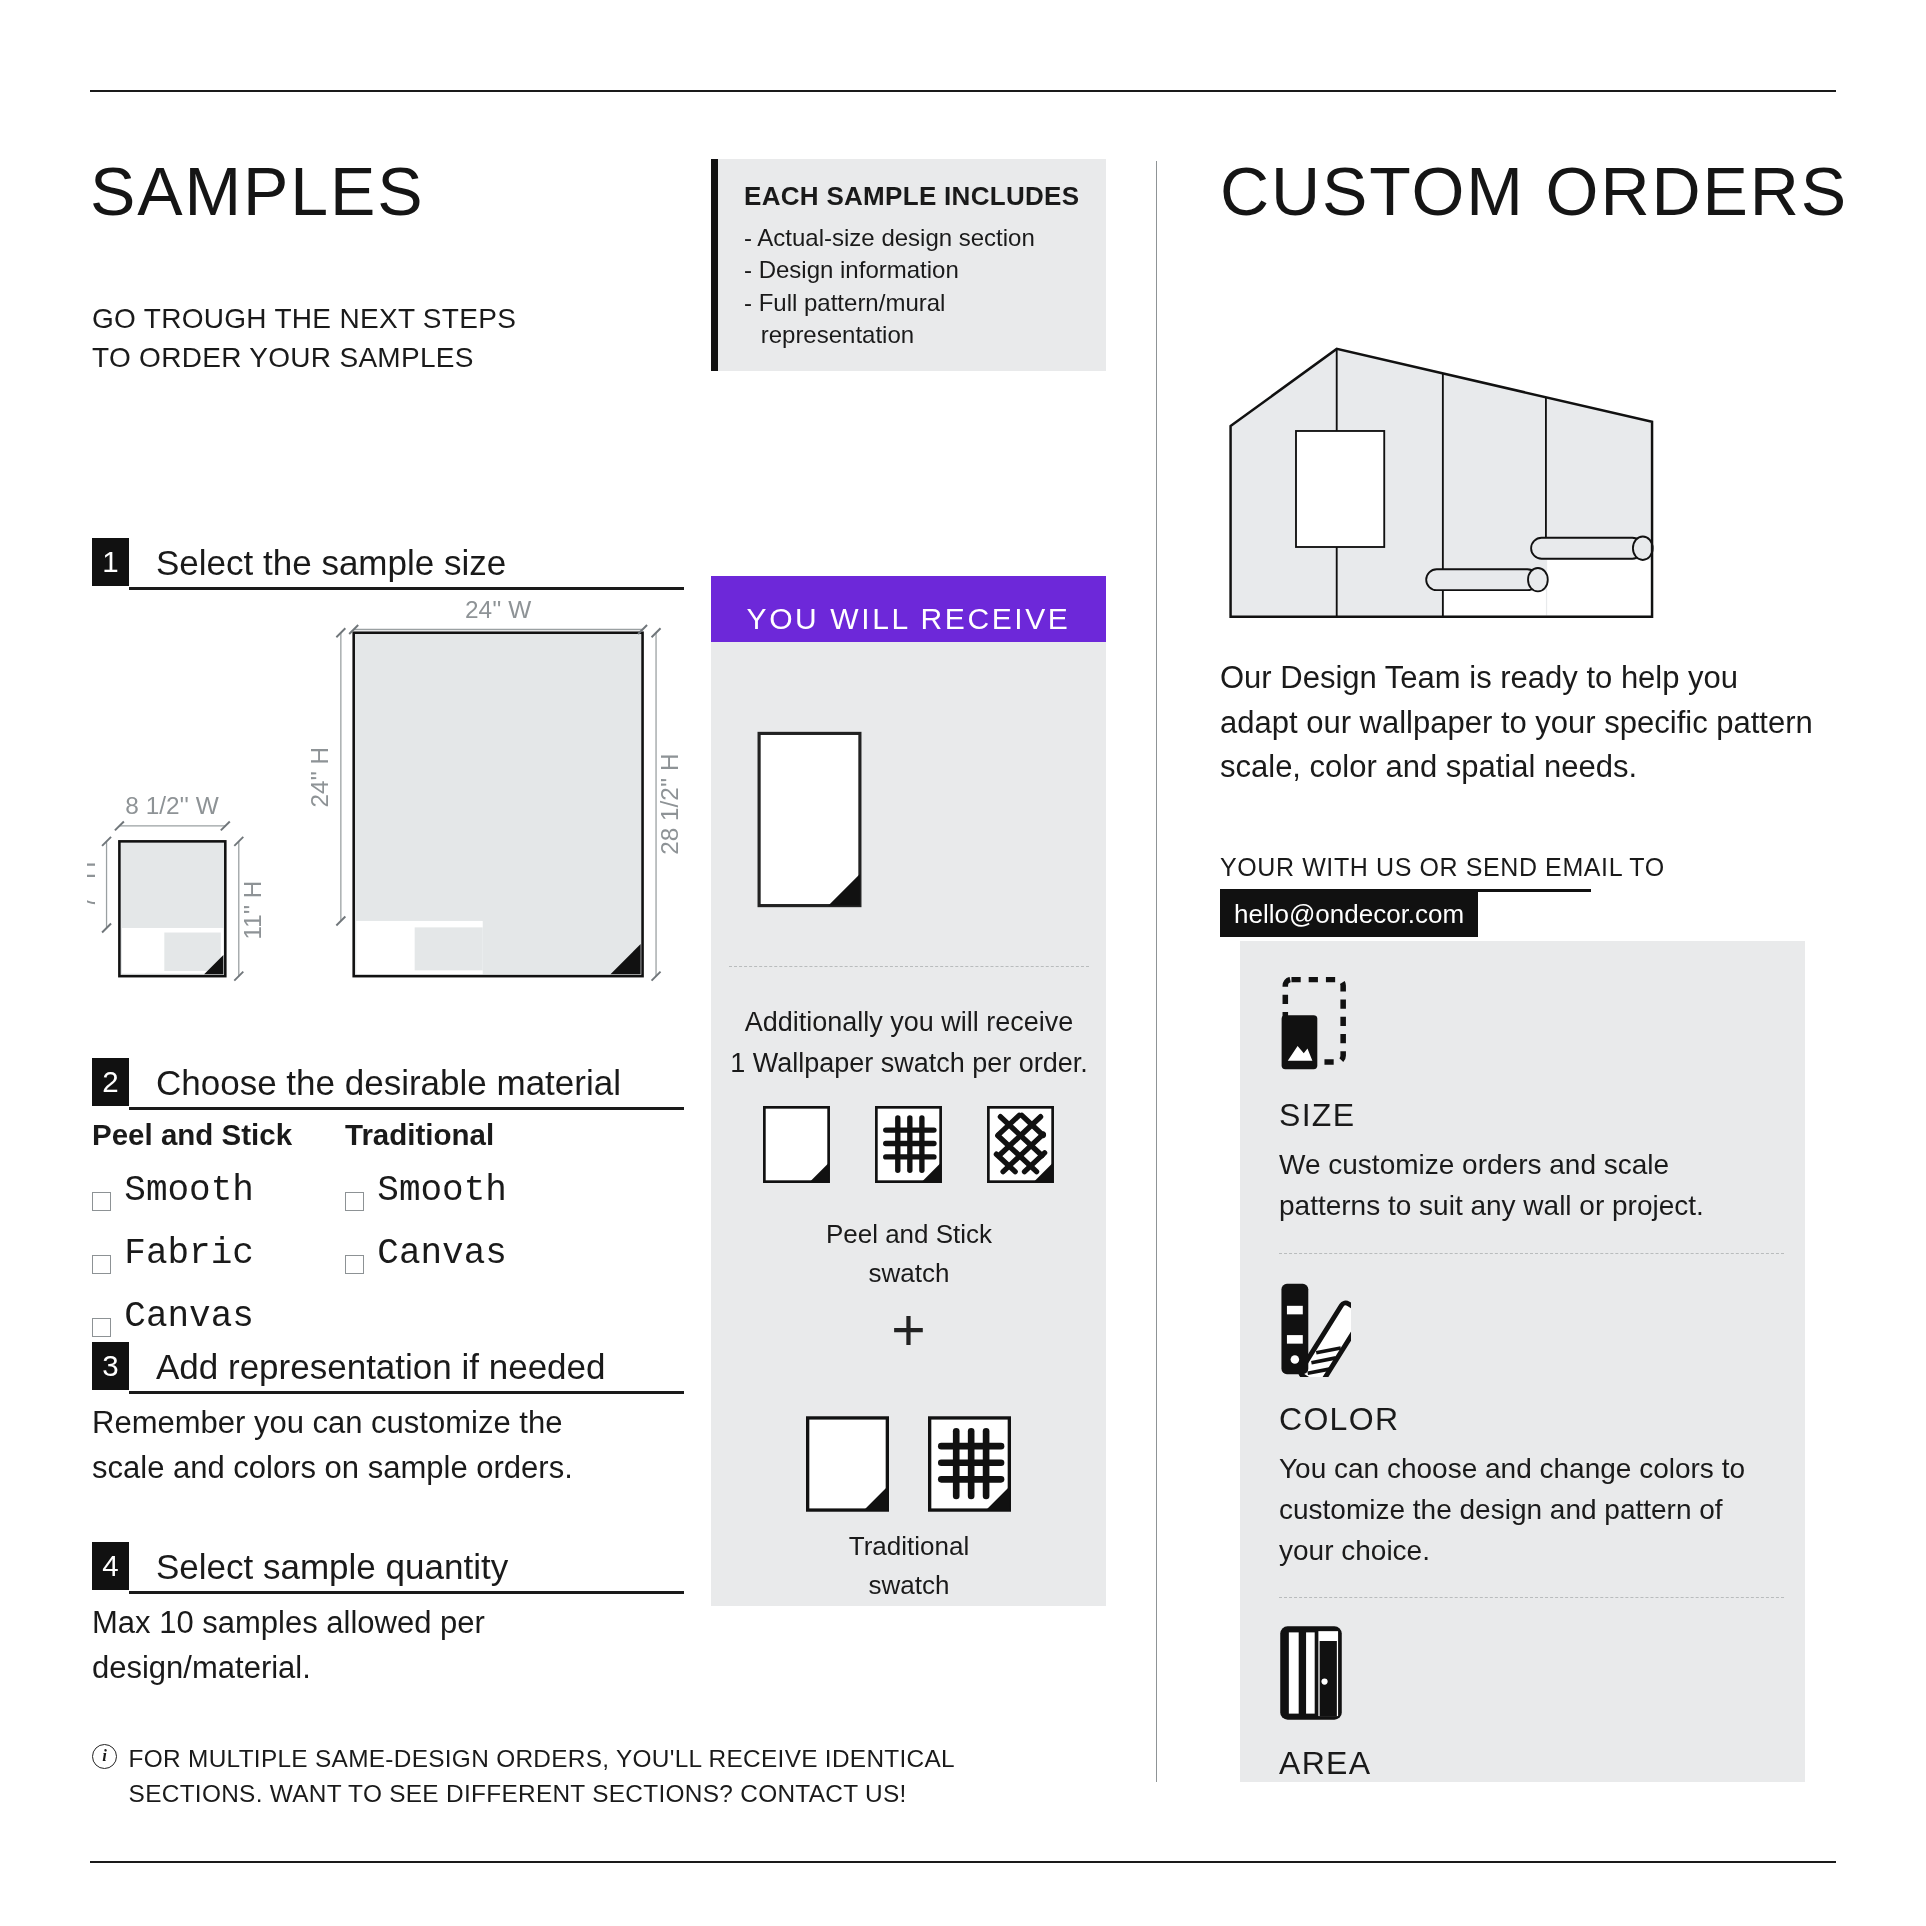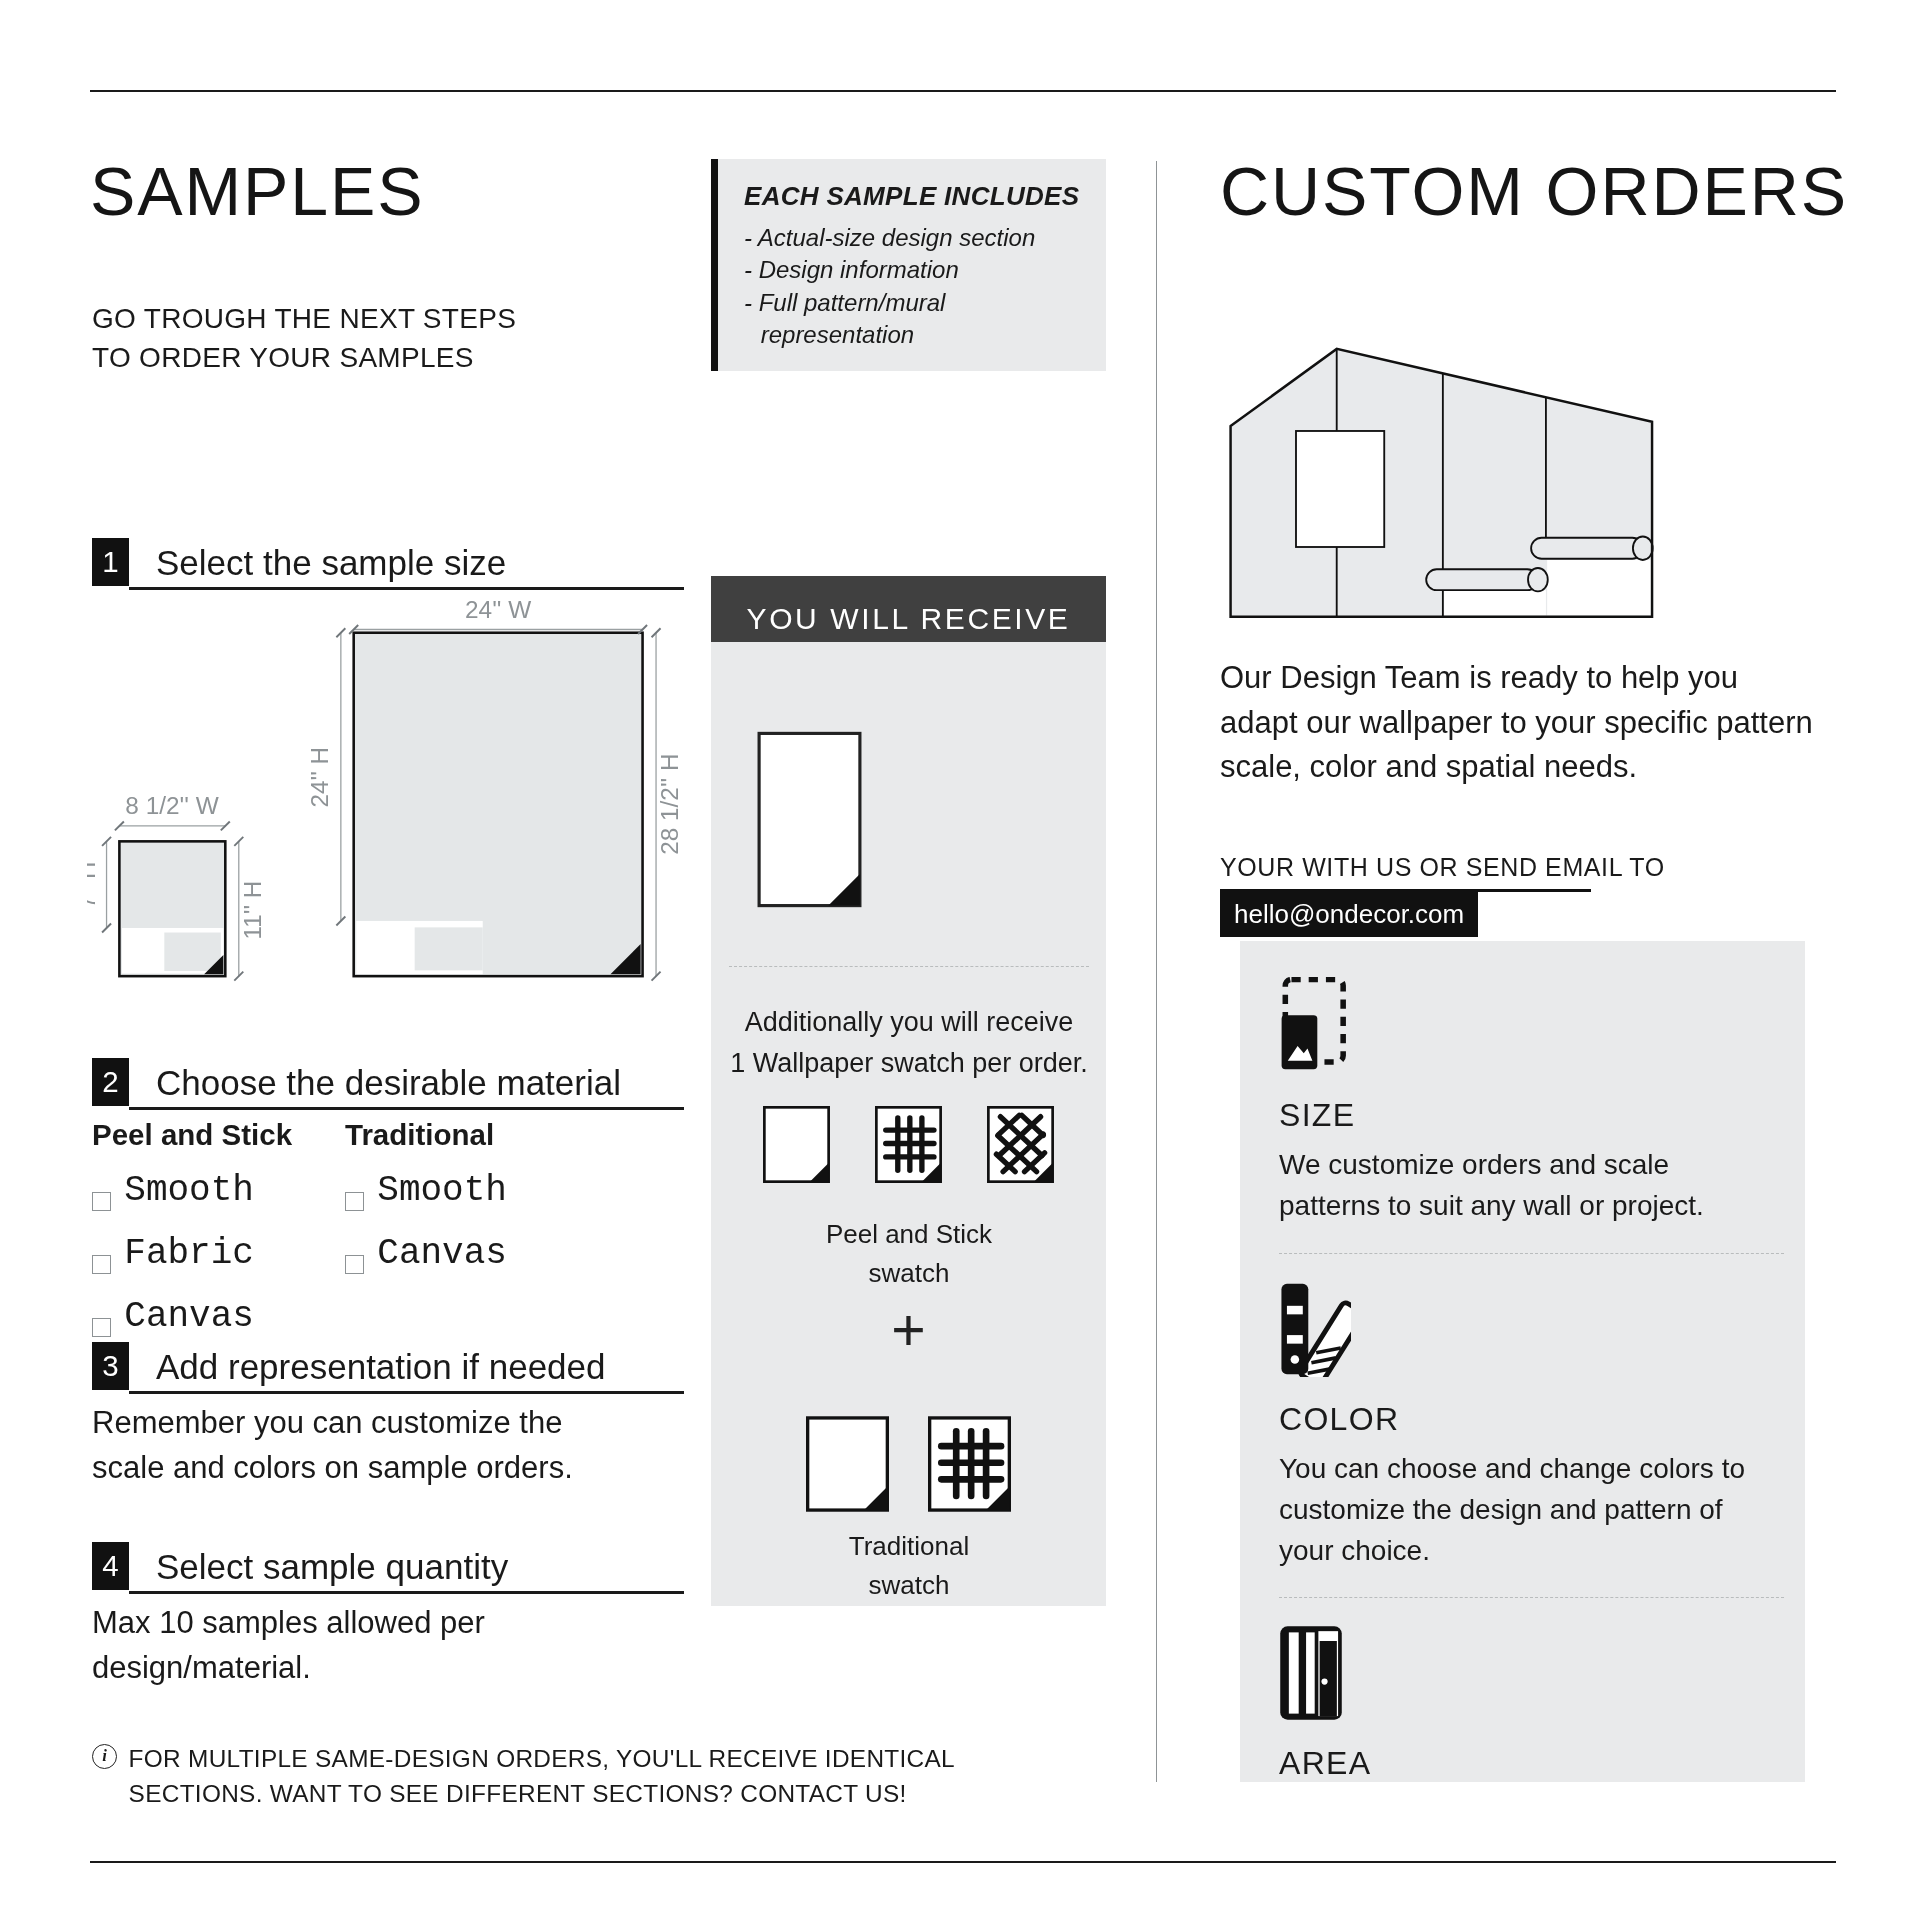--- a/index.html
+++ b/index.html
@@ -6,21 +6,21 @@
   body{width:1926px;height:1926px;position:relative;background:#ffffff;
        font-family:"Liberation Sans", sans-serif;color:#1a1a1a;overflow:hidden;}
   .abs{position:absolute;}
   .preline{white-space:pre-line;}
   .rule{background:#1a1a1a;height:1.9px;}
   
   .big-title{font-size:68px;font-weight:300;letter-spacing:1.9px;color:#151515;}
   .subtitle{font-size:28px;line-height:1.38;letter-spacing:0.3px;}
   
   .includes-box{left:711px;top:159px;width:395px;height:212px;background:#e9eaeb;
-      border-left:7.7px solid #111;box-sizing:border-box;padding:22px 15.4px 0 26px;font-style:italic;}
+      border-left:7.7px solid #111;box-sizing:border-box;padding:22px 15.4px 0 26px;}
   .includes-title{font-size:26px;font-weight:700;letter-spacing:0.3px;}
   .includes-items{margin-top:10.3px;font-size:24px;line-height:1.34;}
   .includes-items .indent{padding-left:16.7px;}
   
   .v-divider{left:1156px;top:161px;width:1.3px;height:1621px;background:#8f9496;}
   
   .step{position:absolute;left:92px;height:64px;}
   .step-num{position:absolute;left:0;top:0;width:37px;height:48px;background:#111;
       color:#fff;font-size:29.5px;display:flex;align-items:center;justify-content:center;}
   .step-label{position:absolute;left:64px;top:5.1px;font-size:35px;font-weight:300;white-space:nowrap;}
@@ -33,21 +33,21 @@
       margin-right:13px;background:#fff;flex:0 0 auto;}
   .body-text{font-size:31px;line-height:1.45;}
   
   .footnote{left:92px;top:1741px;display:flex;align-items:flex-start;}
   .info-circle{width:23px;height:23px;border:1.9px solid #222;border-radius:50%;
       display:flex;align-items:center;justify-content:center;
       font-family:"Liberation Serif",serif;font-style:italic;font-weight:700;
       font-size:16.7px;margin-right:11.6px;margin-top:2.6px;flex:0 0 auto;}
   .footnote-text{font-size:24.4px;line-height:1.45;letter-spacing:0.3px;}
   
-  .receive-banner{left:711px;top:576px;width:395px;height:85px;background:#404040;color:#fff;
+  .receive-banner{left:711px;top:576px;width:395px;height:85px;background:#6d28d9;color:#fff;
       display:flex;align-items:center;justify-content:center;font-size:30px;letter-spacing:2.6px;}
   .receive-panel{left:711px;top:642px;width:395px;height:964px;background:#e9eaeb;}
   .amount-text{position:absolute;left:185px;top:123px;width:198px;font-size:27px;line-height:1.52;}
   .dash-sep{border-top:1.3px dashed #b9bcbd;}
   .receive-sep{position:absolute;left:18px;top:324px;width:360px;}
   .additional{position:absolute;left:18px;top:360px;width:360px;text-align:center;
       font-size:27px;line-height:1.5;}
   .swatch-row{position:absolute;left:0;width:395px;display:flex;justify-content:center;align-items:flex-end;}
   .swatch-label{position:absolute;left:18px;width:360px;text-align:center;font-size:26px;line-height:1.5;}
   .plus-sign{position:absolute;left:0;width:395px;text-align:center;font-size:59px;font-weight:200;color:#222;}

